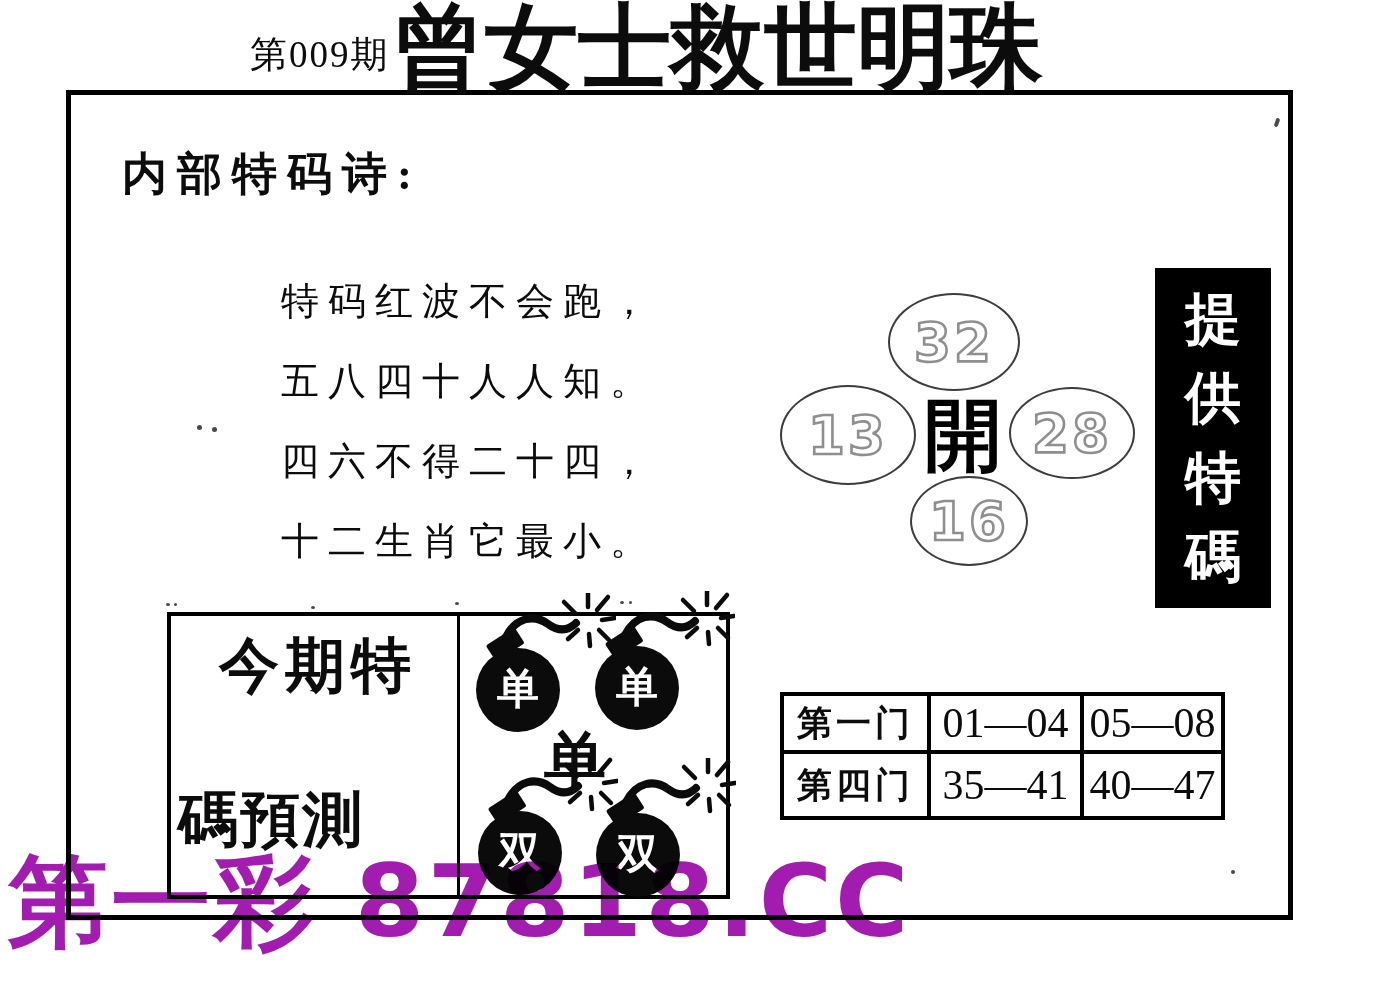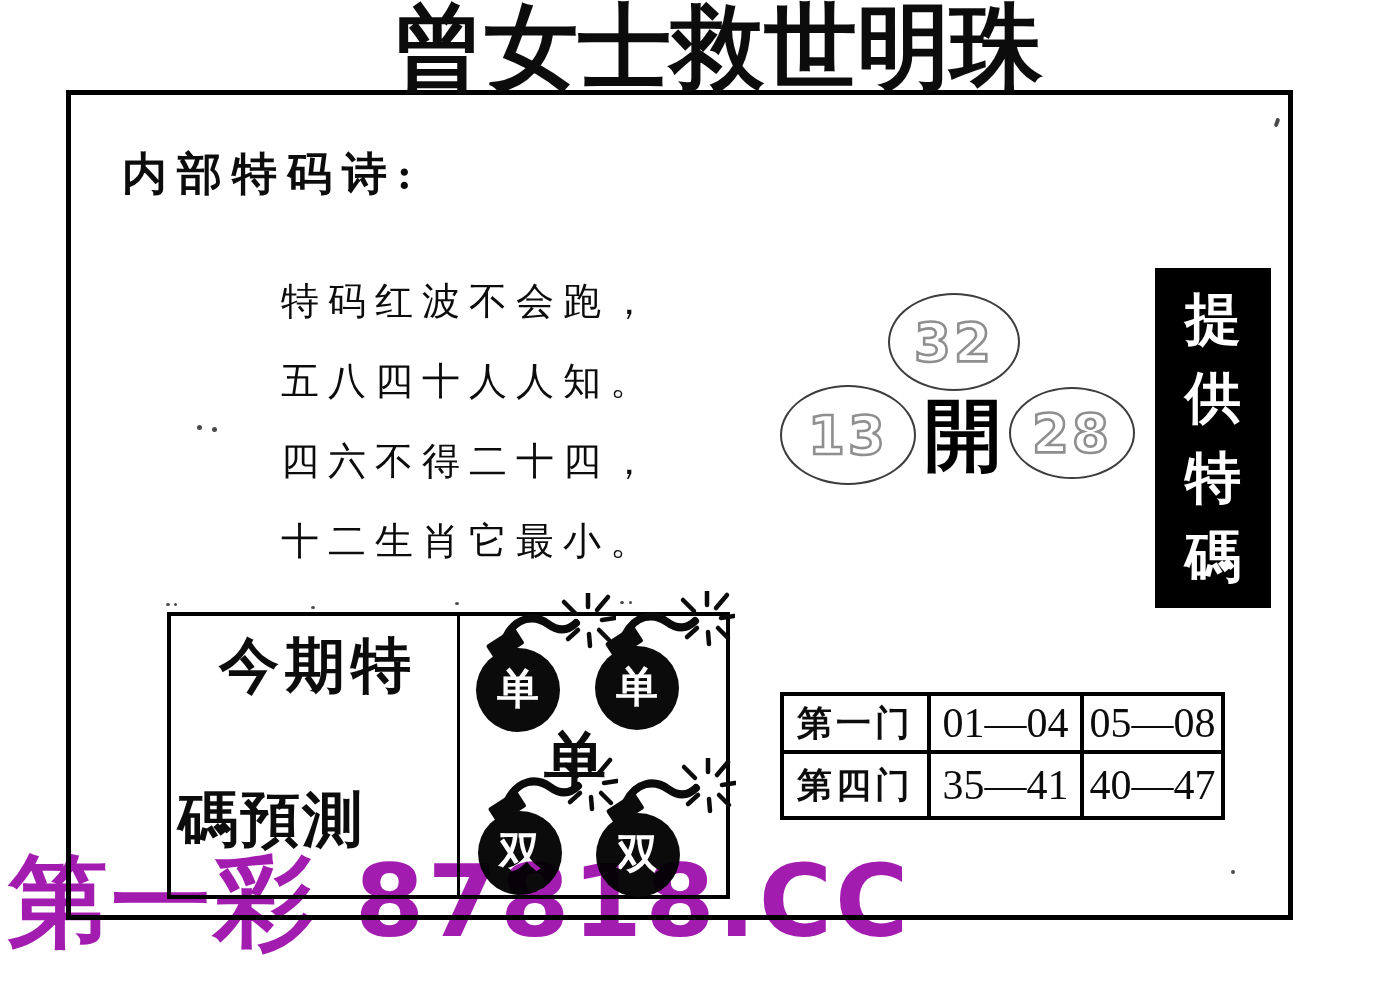--- a/index.html
+++ b/index.html
@@ -92,38 +92,42 @@
         <line x1="123" y1="41" x2="124" y2="53"></line>
         <line x1="112" y1="37" x2="102" y2="46"></line>
         <line x1="109" y1="20" x2="98" y2="9"></line>
       </g>
     </symbol>
   </defs>
 </svg>
 
 <div id="page">
 
+  <div class="issue">第009期</div>
   <div class="main-title">曾女士救世明珠</div>
 
   <div class="frame"></div>
 
   <div class="poem-heading">内部特码诗:</div>
   <div class="poem-line pl0">特码红波不会跑，</div>
   <div class="poem-line pl1">五八四十人人知。</div>
   <div class="poem-line pl3">十二生肖它最小。</div>
   <div class="poem-line pl2">四六不得二十四，</div>
 
   <div class="oval ov-top">
     <span>32</span>
   </div>
   <div class="oval ov-left">
     <span>13</span>
   </div>
   <div class="oval ov-right">
     <span>28</span>
+  </div>
+  <div class="oval ov-bottom">
+    <span>16</span>
   </div>
   <div class="wheel-center">開</div>
 
   <div class="banner">
     <span>提</span>
     <span>供</span>
     <span>特</span>
     <span>碼</span>
   </div>
 

